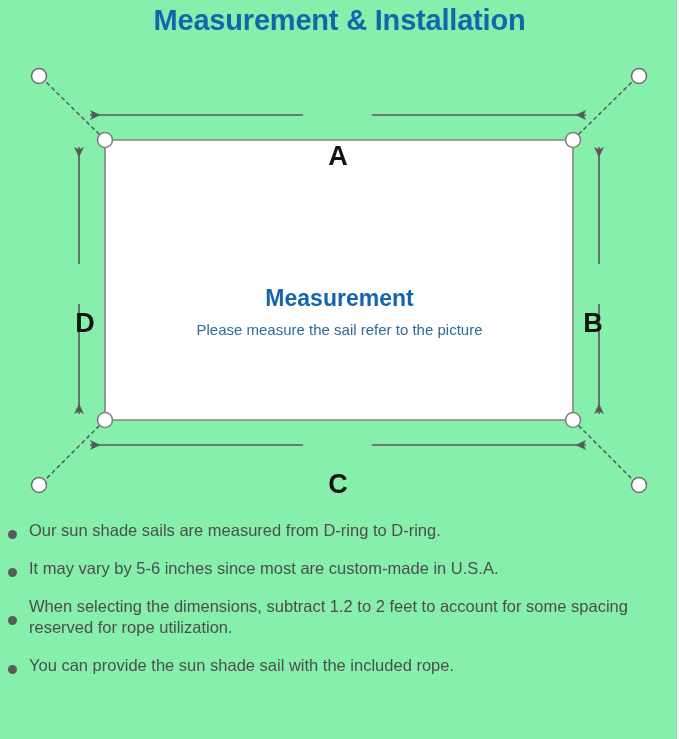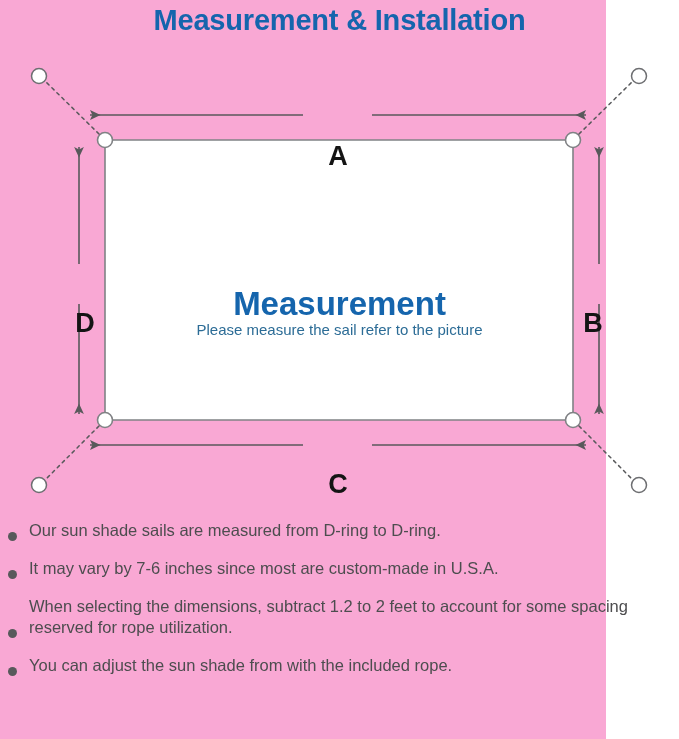--- a/index.html
+++ b/index.html
@@ -9,23 +9,23 @@
   }
   body {
     width: 679px;
     height: 739px;
     position: relative;
     font-family: "Liberation Sans", sans-serif;
     overflow: hidden;
   }
   #page {
     position: relative;
-    width: 606px;
+    width: 677px;
     height: 739px;
-    background: #f9a8d4;
+    background: #86efac;
   }
   .title {
     position: absolute;
     left: 0;
     top: 0;
     width: 679px;
     text-align: center;
     font-size: 29px;
     font-weight: bold;
     color: #1565ad;
@@ -42,21 +42,21 @@
   }
   .center-label {
     position: absolute;
     left: 0;
     width: 679px;
     text-align: center;
     pointer-events: none;
   }
   .center-main {
     top: 243px;
-    font-size: 33px;
+    font-size: 23px;
     font-weight: bold;
     color: #1565ad;
   }
   .center-sub {
     top: 279px;
     font-size: 15px;
     color: #2c6c96;
   }
   .dim-letter {
     position: absolute;
@@ -73,21 +73,21 @@
 
   #notes {
     position: absolute;
     left: 0;
     top: 520px;
     width: 679px;
   }
   .note-row {
     position: relative;
     display: flex;
-    align-items: flex-end;
+    align-items: center;
     padding: 0 14px 0 8px;
     margin-bottom: 17px;
   }
   .note-bullet {
     flex: 0 0 auto;
     width: 9px;
     height: 9px;
     border-radius: 50%;
     background: #58595b;
     margin-top: 7px;
@@ -157,25 +157,25 @@
     <div class="dim-letter" id="label-D">D</div>
   </div>
 
   <div id="notes">
     <div class="note-row">
       <span class="note-bullet"></span>
       <span class="note-text">Our sun shade sails are measured from D-ring to D-ring.</span>
     </div>
     <div class="note-row">
       <span class="note-bullet"></span>
-      <span class="note-text">It may vary by 7-6 inches since most are custom-made in U.S.A.</span>
+      <span class="note-text">It may vary by 5-6 inches since most are custom-made in U.S.A.</span>
     </div>
     <div class="note-row">
       <span class="note-bullet"></span>
       <span class="note-text">When selecting the dimensions, subtract 1.2 to 2 feet to account for some spacing reserved for rope utilization.</span>
     </div>
     <div class="note-row">
       <span class="note-bullet"></span>
-      <span class="note-text">You can adjust the sun shade from with the included rope.</span>
+      <span class="note-text">You can provide the sun shade sail with the included rope.</span>
     </div>
   </div>
 
 </div>
 
 </body></html>

